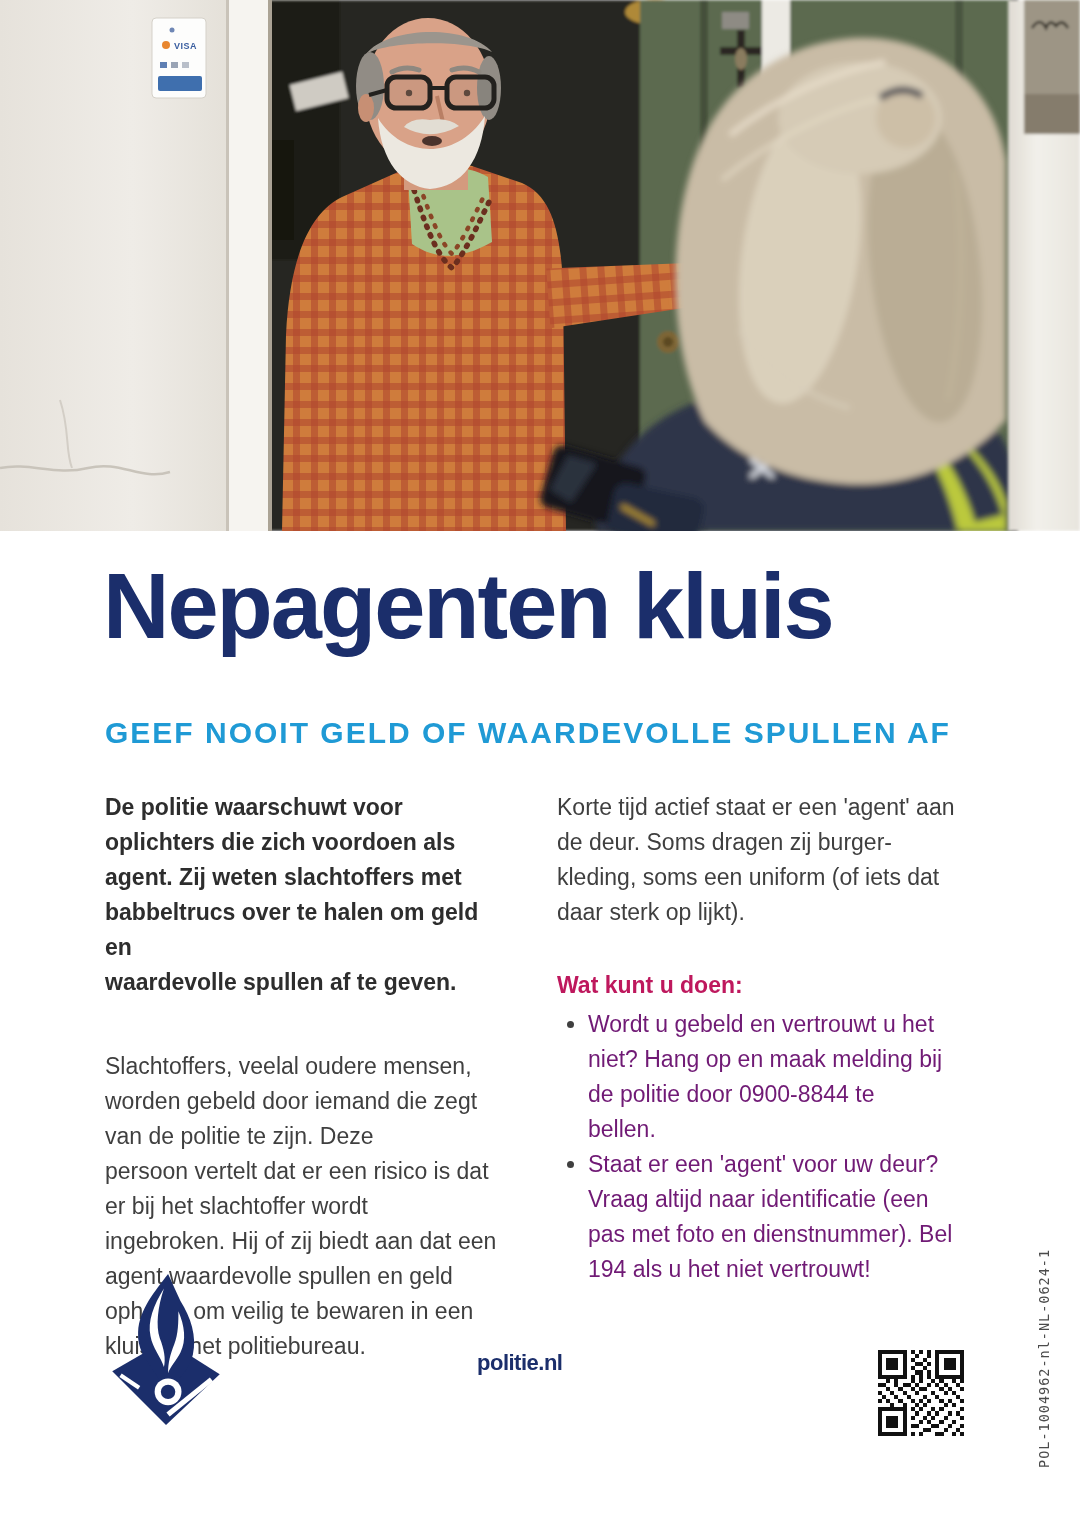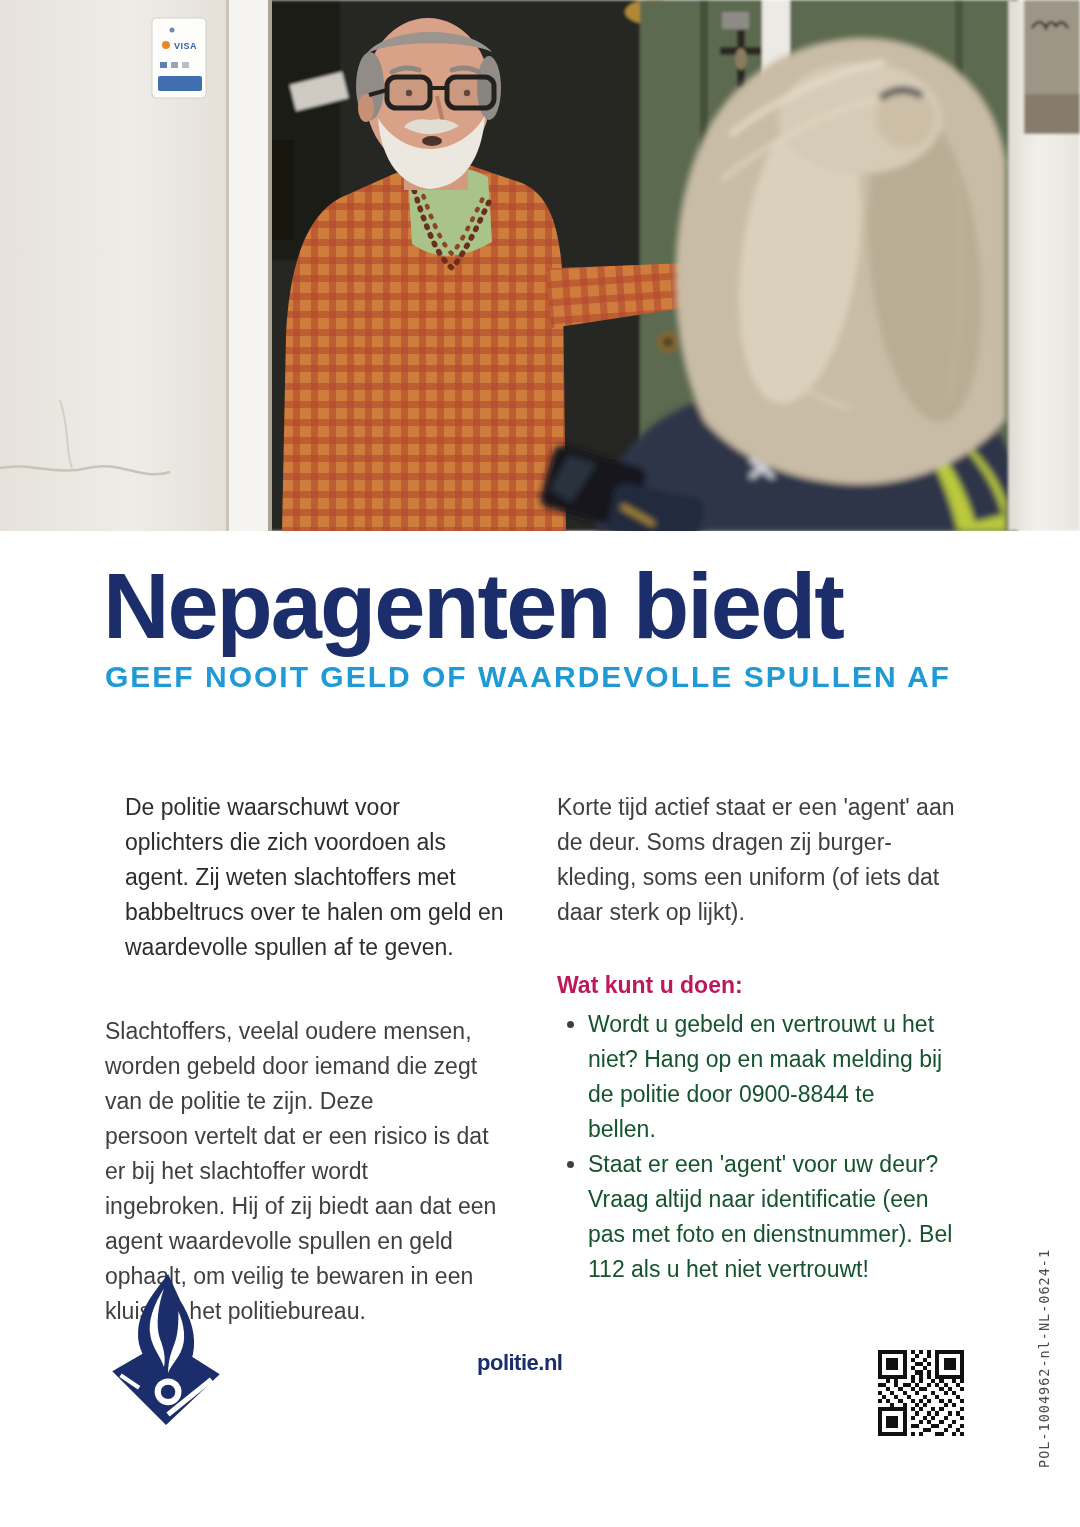--- a/index.html
+++ b/index.html
@@ -4,32 +4,32 @@
 <style>
   html,body{margin:0;padding:0;background:#888;}
   .page{position:relative;width:1080px;height:1527px;background:#ffffff;overflow:hidden;
         font-family:"Liberation Sans",sans-serif;margin:0 auto;}
   
   .photo{position:absolute;left:0;top:0;width:1080px;height:531px;}
   .photo svg{display:block;width:100%;height:100%;}
   
   .title{position:absolute;left:103px;top:558px;font-size:92px;line-height:1.05;
          font-weight:800;letter-spacing:-2px;color:#1b2e6b;white-space:nowrap;}
-  .subtitle{position:absolute;left:105px;top:660px;font-size:30px;font-weight:800;
+  .subtitle{position:absolute;left:105px;top:716px;font-size:30px;font-weight:800;
             letter-spacing:2px;color:#1f9ad5;white-space:nowrap;}
   
   .col{position:absolute;top:790px;width:402px;font-size:23px;line-height:35px;color:#3f3f3f;}
   .col-left{left:105px;}
   .col-right{left:557px;}
   .block{white-space:pre-line;}
   .block + .block{margin-top:49px;}
-  .intro{font-weight:normal;color:#2d2d2d;margin-left:20px;}
+  .intro{font-weight:bold;color:#2d2d2d;}
   .list-heading{font-weight:bold;color:#be185d;margin-top:38px;}
   ul.actions{margin:4px 0 0 0;padding:0 0 0 31px;list-style:disc outside;}
-  ul.actions li{white-space:pre-line;color:#14532d;}
+  ul.actions li{white-space:pre-line;color:#701a75;}
   ul.actions li::marker{color:#3f3f3f;}
   
   .logo{position:absolute;left:104px;top:1272px;width:124px;height:160px;}
   .website{position:absolute;left:477px;top:1350px;font-size:22px;font-weight:bold;
            letter-spacing:-0.5px;color:#1b2e6b;}
   .qr{position:absolute;left:878px;top:1350px;width:86px;height:86px;background:#fff;}
   .doc-code{position:absolute;top:1246px;right:28px;height:222px;display:flex;align-items:center;
             writing-mode:vertical-rl;transform:rotate(180deg);
             font-family:"DejaVu Sans Mono",monospace;font-size:13.5px;letter-spacing:1px;color:#4b4b4b;}
 </style>
@@ -170,21 +170,21 @@
         <rect x="1008" y="0" width="72" height="531" fill="url(#pillarG)"></rect>
         <g>
           <rect x="1024" y="0" width="56" height="98" fill="#9d9585"></rect>
           <rect x="1024" y="94" width="56" height="40" fill="#857c6c"></rect>
           <path d="M1032 28 q 8 -12 14 0 q 4 -10 10 -2 q 6 -8 12 2" stroke="#2e2b24" stroke-width="2.5" fill="none"></path>
         </g>
       </g>
     </svg>
   </div>
 
-  <div class="title">Nepagenten biedt</div>
+  <div class="title">Nepagenten kluis</div>
   <div class="subtitle">GEEF NOOIT GELD OF WAARDEVOLLE SPULLEN AF</div>
 
   <div class="col col-left">
     <div class="block intro">De politie waarschuwt voor
 oplichters die zich voordoen als
 agent. Zij weten slachtoffers met
 babbeltrucs over te halen om geld en
 waardevolle spullen af te geven.</div>
     <div class="block">Slachtoffers, veelal oudere mensen,
 worden gebeld door iemand die zegt
@@ -204,21 +204,21 @@
 daar sterk op lijkt).</div>
     <div class="list-heading">Wat kunt u doen:</div>
     <ul class="actions">
       <li>Wordt u gebeld en vertrouwt u het
 niet? Hang op en maak melding bij
 de politie door 0900-8844 te
 bellen.</li>
       <li>Staat er een 'agent' voor uw deur?
 Vraag altijd naar identificatie (een
 pas met foto en dienstnummer). Bel
-112 als u het niet vertrouwt!</li>
+194 als u het niet vertrouwt!</li>
     </ul>
   </div>
 
   <div class="logo">
     <svg viewBox="0 0 120 152">
       <g fill="#1b2e6b">
         <path d="M8 96 L60 66 L112 99 L60 148 Z"></path>
         <path d="M62 2 C 50 18 34 36 33 58 C 32 74 40 84 47 94 C 52 101 56 108 57 114 C 70 108 82 96 86 80 C 90 62 84 44 74 28 C 70 20 66 10 62 2 Z"></path>
       </g>
       <path d="M104 104 L62 138" stroke="#ffffff" stroke-width="5"></path>

